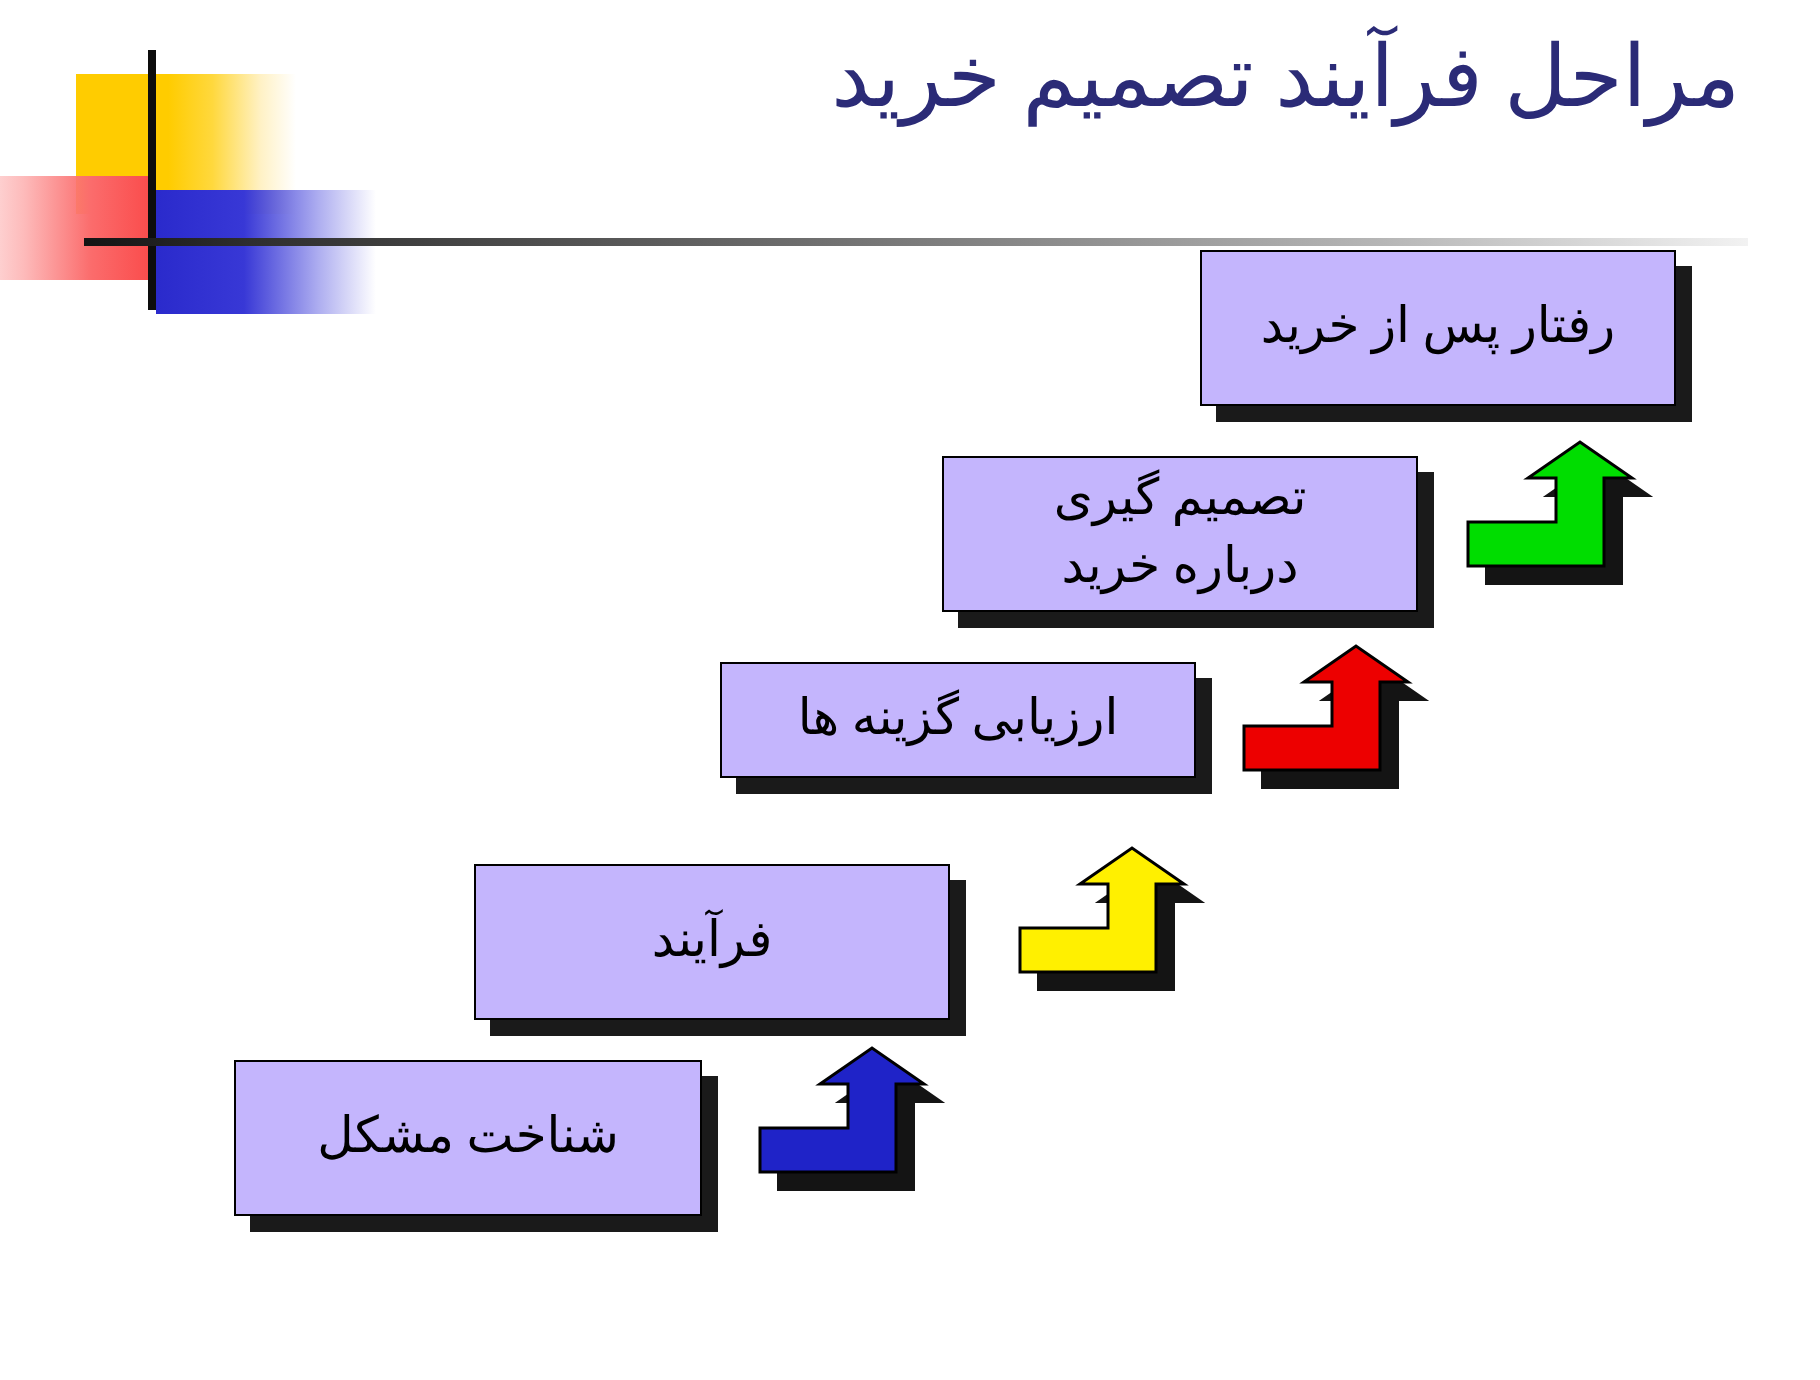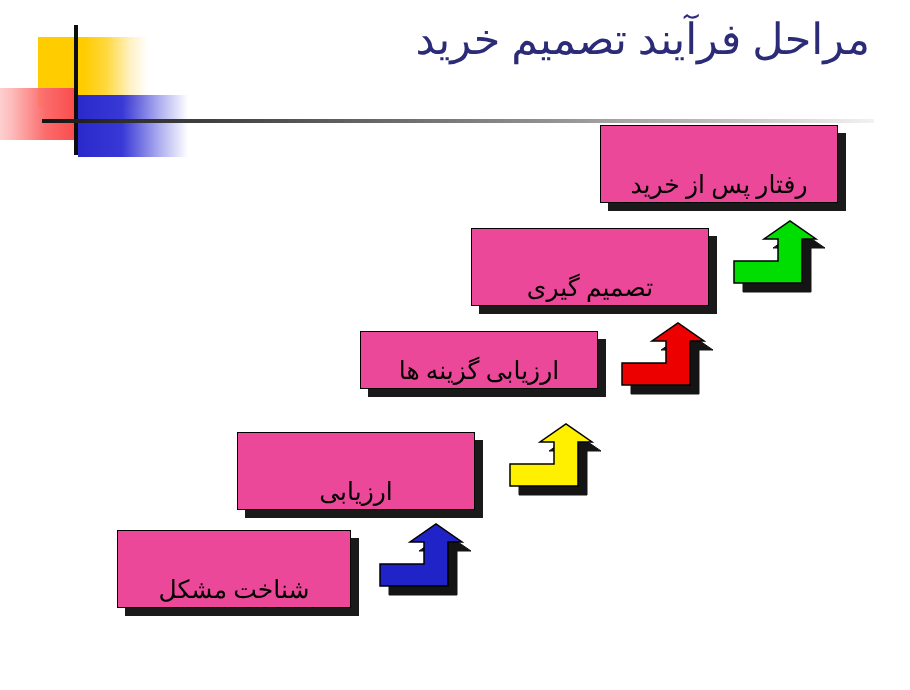--- a/index.html
+++ b/index.html
@@ -41,22 +41,22 @@
   }
 
   
   .box{position:absolute;box-sizing:border-box;background:#00CC99;}
   .box .shadow{
     position:absolute;left:8px;top:8px;width:100%;height:100%;
     background:#1a1a1a;z-index:0;
   }
   .box .face{
     position:absolute;left:0;top:0;width:100%;height:100%;
-    background:#ec4899;border:1px solid #000;box-sizing:border-box;z-index:1;
-    display:flex;align-items:flex-end;justify-content:center;
+    background:#c4b5fd;border:1px solid #000;box-sizing:border-box;z-index:1;
+    display:flex;align-items:center;justify-content:center;
   }
   .box .txt{
     color:#000;direction:rtl;text-align:center;
     font-size:25px;line-height:34px;white-space:nowrap;
     font-family:"Liberation Serif","DejaVu Serif",serif;
   }
   .box.overflow .face{overflow:visible;}
 
   
   .arrow{position:absolute;}
@@ -84,36 +84,37 @@
     <div class="face">
       <div class="txt">رفتار پس از خرید</div>
     </div>
   </div>
 
   <div class="box" style="left:471px;top:228px;width:238px;height:78px;border-radius:30px;">
     <div class="shadow"></div>
     <div class="face">
       <div class="txt">
         <div>تصمیم گیری</div>
+        <div>درباره خرید</div>
       </div>
     </div>
   </div>
 
   <div class="box" style="left:360px;top:331px;width:238px;height:58px;">
     <div class="shadow"></div>
     <div class="face">
       <div class="txt">ارزیابی گزینه ها</div>
     </div>
   </div>
 
   <div class="box overflow" style="left:237px;top:432px;width:238px;height:78px;">
     <div class="shadow"></div>
     <div class="face">
       <div class="txt">
-        <div>ارزیابی</div>
+        <div>فرآیند</div>
       </div>
     </div>
   </div>
 
   <div class="box" style="left:117px;top:530px;width:234px;height:78px;">
     <div class="shadow"></div>
     <div class="face">
       <div class="txt">شناخت مشکل</div>
     </div>
   </div>

